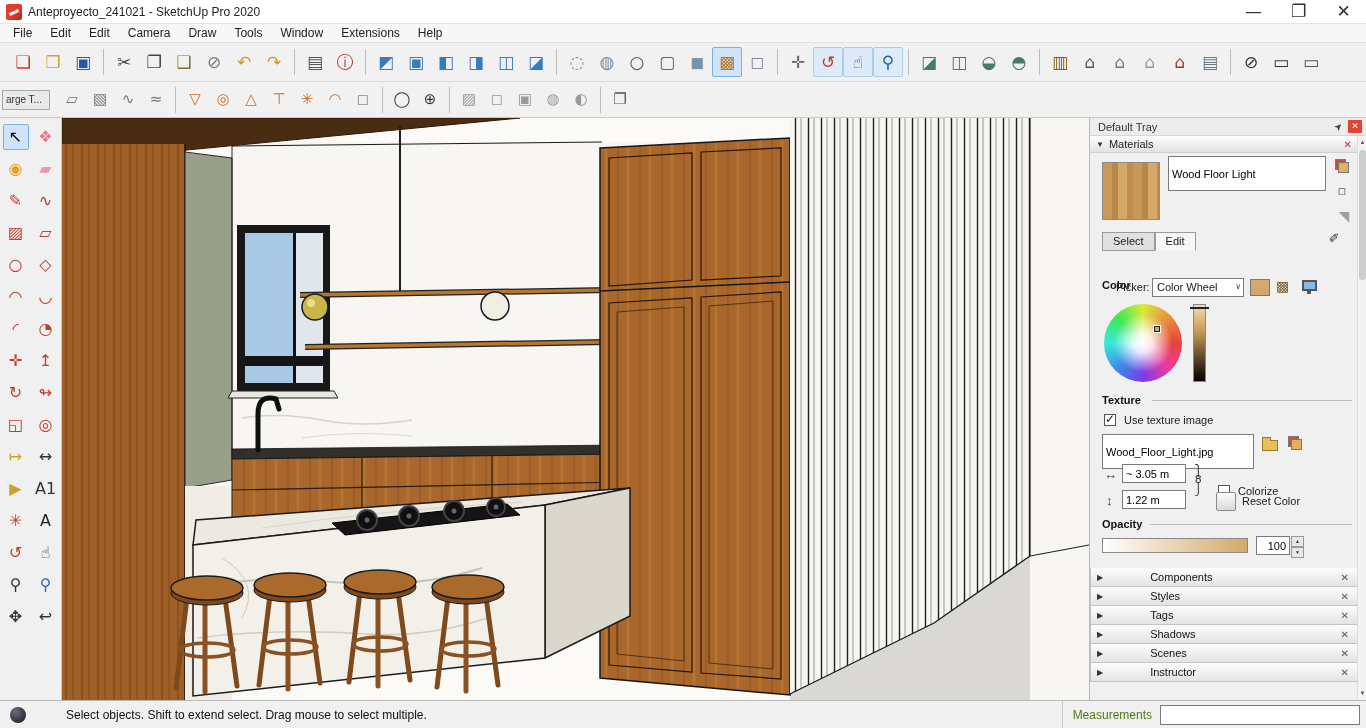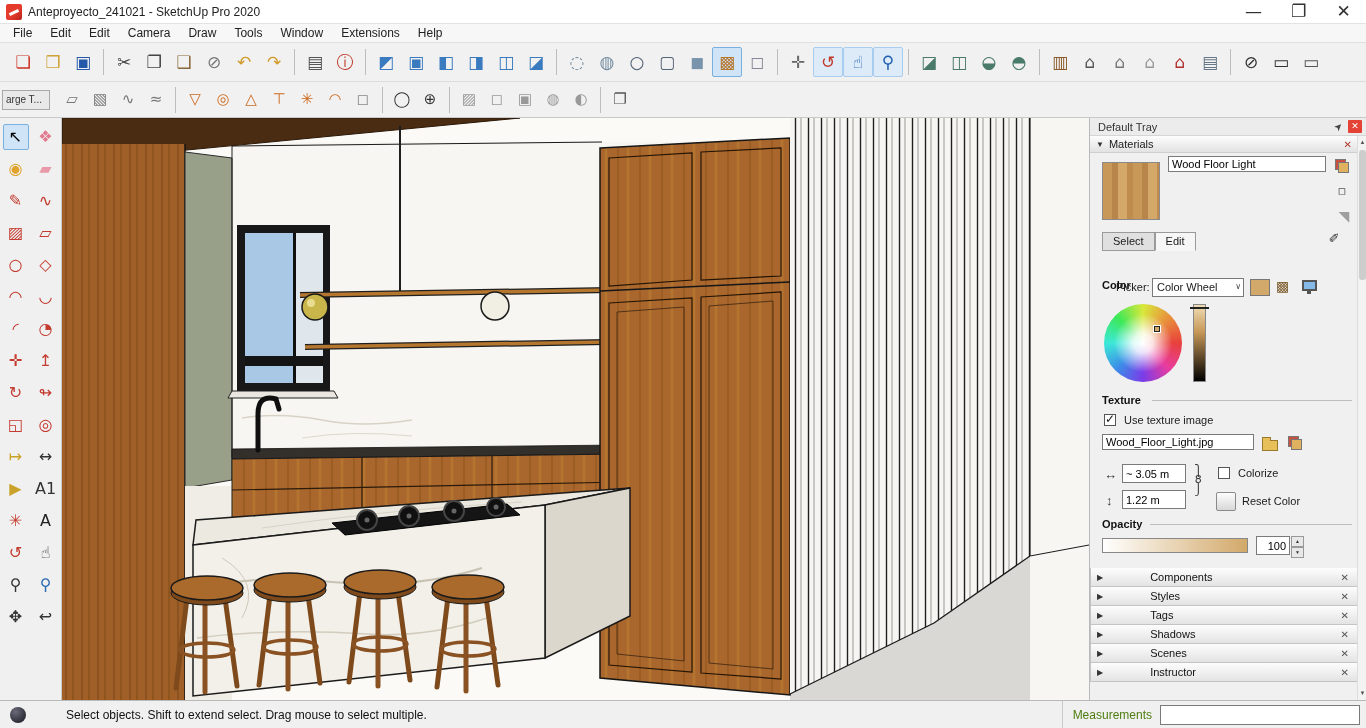--- a/index.html
+++ b/index.html
@@ -51,21 +51,21 @@
   .tray-title { font-size:11px; color:#333; }
   .pin-icon { margin-left:auto; margin-right:6px; font-size:10px; color:#444; transform:rotate(-45deg); }
   .close-red { width:14px; height:13px; background:#e34234; color:#fff; font-size:9px; line-height:13px; text-align:center; border-radius:1px; }
   .mat-header { position:absolute; left:0; top:18px; width:268px; height:17px; background:linear-gradient(#fdfdfd,#e2e2e2); border-bottom:1px solid #cfcfcf; display:flex; align-items:center; padding:0 6px; }
   .mat-header .arrow { font-size:8px; color:#333; margin-right:5px; }
   .mat-header .x { margin-left:auto; color:#b03a2e; font-size:10px; }
 
   .thumb { position:absolute; left:12px; top:44px; width:58px; height:58px; border:1px solid #8a8a8a;
     background:repeating-linear-gradient(90deg,#c89858 0 9px,#b8854a 9px 15px,#d4a868 15px 24px,#c08b4e 24px 30px);
   }
-  .field { border:1px solid #7a7a7a; background:#fff; font-size:11px; font-family:"Liberation Sans",sans-serif; padding:0 3px; height:16px; }
+  .field { border:1px solid #7a7a7a; background:#fff; font-size:11px; font-family:"Liberation Sans",sans-serif; padding:0 3px; height:35px; }
   .name-field { position:absolute; left:78px; top:38px; width:158px; }
   .tray-miniicon { position:absolute; width:20px; height:20px; display:flex; align-items:center; justify-content:center; }
   .icon-swatches { width:14px; height:14px; position:relative; display:inline-block; }
   .icon-swatches::before { content:""; position:absolute; left:0; top:0; width:9px; height:9px; background:#c94f3f; border:1px solid #777; }
   .icon-swatches::after { content:""; position:absolute; right:0; bottom:0; width:9px; height:9px; background:#e0b25f; border:1px solid #777; }
   .corner-tri { color:#9f9f9f; font-size:14px; }
 
   .tabs { position:absolute; left:12px; top:114px; display:flex; }
   .tab { height:19px; padding:2px 10px; border:1px solid #9a9a9a; background:#e0e0e0; font-size:11px; }
   .tab.active { background:#f6f6f6; border-bottom-color:#f6f6f6; }
@@ -97,21 +97,21 @@
   .use-tex span.lbl { margin-left:5px; }
 
   .tex-field { position:absolute; left:12px; top:316px; width:152px; }
   .icon-folder { position:absolute; left:172px; top:322px; width:16px; height:11px; background:#e8c05a; border:1px solid #9a7a2a; }
   .icon-folder::before { content:""; position:absolute; top:-4px; left:-1px; width:7px; height:3px; background:#e8c05a; border:1px solid #9a7a2a; border-bottom:none; }
   .tex-swatches { position:absolute; left:198px; top:318px; }
 
   .dim-arrow { position:absolute; font-size:13px; color:#333; }
   .dim-field { position:absolute; width:64px; height:19px; }
   .chain { position:absolute; left:104px; top:348px; display:flex; flex-direction:column; align-items:center; font-size:11px; line-height:0.85; color:#333; font-family:"DejaVu Sans",sans-serif; }
-  .colorize { position:absolute; left:128px; top:349px; }
+  .colorize { position:absolute; left:128px; top:367px; }
   .colorize span.lbl { margin-left:5px; }
   .btn3d { background:linear-gradient(#fdfdfd,#d8d8d8); border:1px solid #8a8a8a; border-radius:2px; }
   .reset-btn { position:absolute; left:126px; top:374px; width:20px; height:19px; }
   .reset-lbl { position:absolute; left:152px; top:377px; }
 
   .opacity-slider { position:absolute; left:12px; top:420px; width:146px; height:15px; border:1px solid #888; background:linear-gradient(90deg,#ffffff,#d2a96a); }
   .opacity-spin { position:absolute; left:166px; top:418px; width:34px; height:19px; text-align:right; }
   .spin-arrows { position:absolute; left:201px; top:418px; width:13px; height:19px; display:flex; flex-direction:column; }
   .spin-arrows span { flex:1; font-size:5px; line-height:9px; text-align:center; color:#333; border:1px solid #999; background:#e8e8e8; }
 

